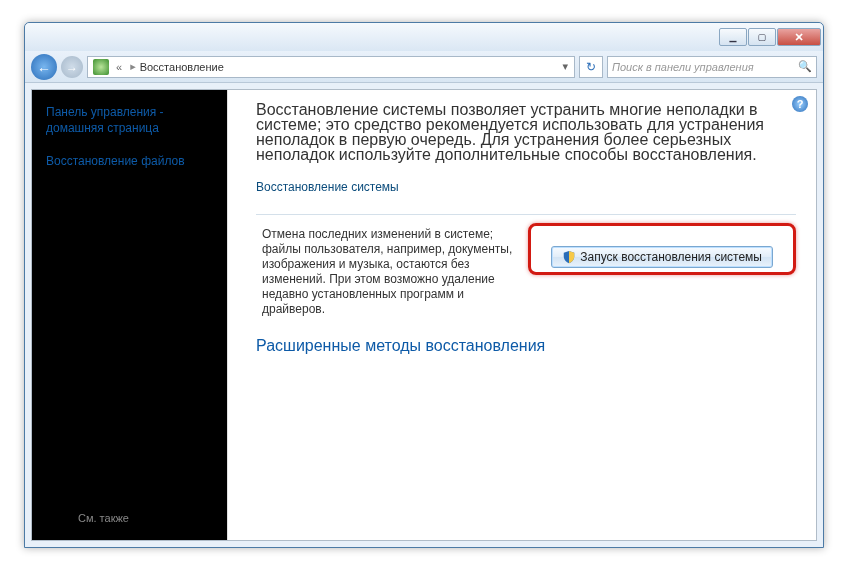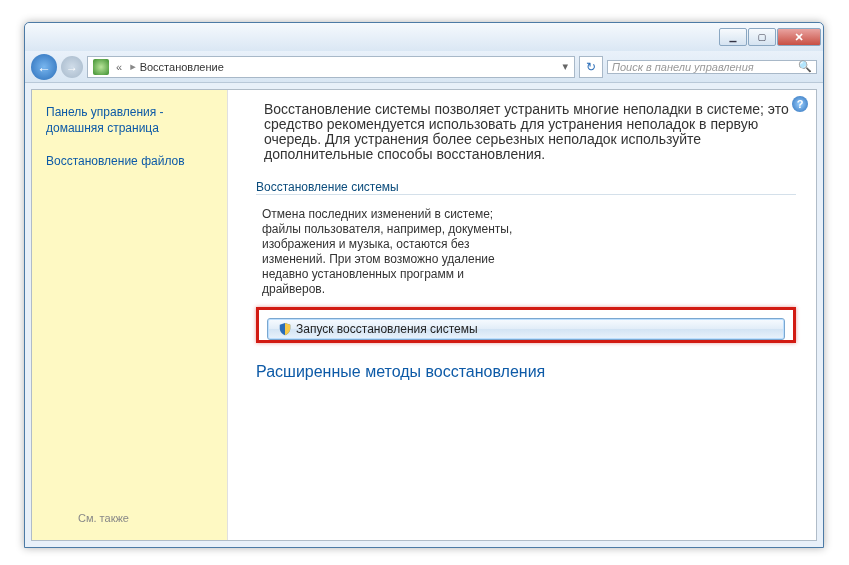--- a/index.html
+++ b/index.html
@@ -87,41 +87,41 @@
   .bc-dd { padding: 0 4px; color: #666; }
   .refresh-btn {
     width: 24px; height: 22px;
     background: #fff;
     border: 1px solid #a8b8c8;
     display: flex; align-items: center; justify-content: center;
     color: #2a6db8;
     font-size: 12px;
   }
   .searchbox {
-    width: 210px; height: 14px;
+    width: 210px; height: 22px;
     background: #fff;
     border: 1px solid #a8b8c8;
     display: flex;
     align-items: center;
     padding: 0 4px;
     color: #999;
     font-style: italic;
     font-size: 11px;
   }
   .searchbox .mag { margin-left: auto; font-style: normal; color: #4a7db5; }
   .body {
     position: absolute;
     left: 6px; right: 6px; top: 66px; bottom: 6px;
     background: #fff;
     border: 1px solid #b0bcc8;
     display: flex;
   }
   .sidebar {
     width: 196px;
-    background: #fef9c3;
+    background: #000000;
     padding: 14px 10px 10px 14px;
     display: flex;
     flex-direction: column;
     border-right: 1px solid #e0e0e0;
   }
   .sidebar a {
     color: #0d5aa7;
     text-decoration: none;
     font-size: 12px;
     line-height: 16px;
@@ -153,51 +153,49 @@
     font-weight: bold;
   }
   .main h1 {
     color: #035595;
     font-weight: normal;
     font-size: 15px;
     margin-bottom: 14px;
   }
   .main p.intro {
     color: #333;
-    font-size: 14px;
+    font-size: 16px;
     line-height: 15px;
     margin-bottom: 18px;
-    margin-left: 8px;
   }
   .section-title {
     color: #0b4c7c;
     font-size: 12px;
-    padding-bottom: 0;
+    padding-bottom: 20px;
     border-bottom: 1px solid #d4e0ea;
     margin-bottom: 8px;
   }
   .section-body {
     display: flex;
     gap: 10px;
-    flex-direction: column;
   }
   .section-body .desc {
     flex: 1;
     max-width: 270px;
     color: #333;
     font-size: 12px;
     line-height: 15px;
     padding: 4px 0 0 6px;
   }
   .big-btn-wrap {
-    padding: 8px;
+    padding: 20px;
     border: 3px solid #d21a12;
-    border-radius: 0;
+    border-radius: 8px;
     box-shadow: 0 0 4px rgba(200,0,0,.4);
-    height: 36px;
+    height: 52px;
   }
   .big-btn {
     height: 22px;
     padding: 0 10px;
     border: 1px solid #7aa7d0;
     border-radius: 3px;
     background: linear-gradient(#f7fbff, #e2edf8 49%, #d3e4f4 51%, #e9f2fb);
     display: flex;
     align-items: center;
     gap: 4px;

